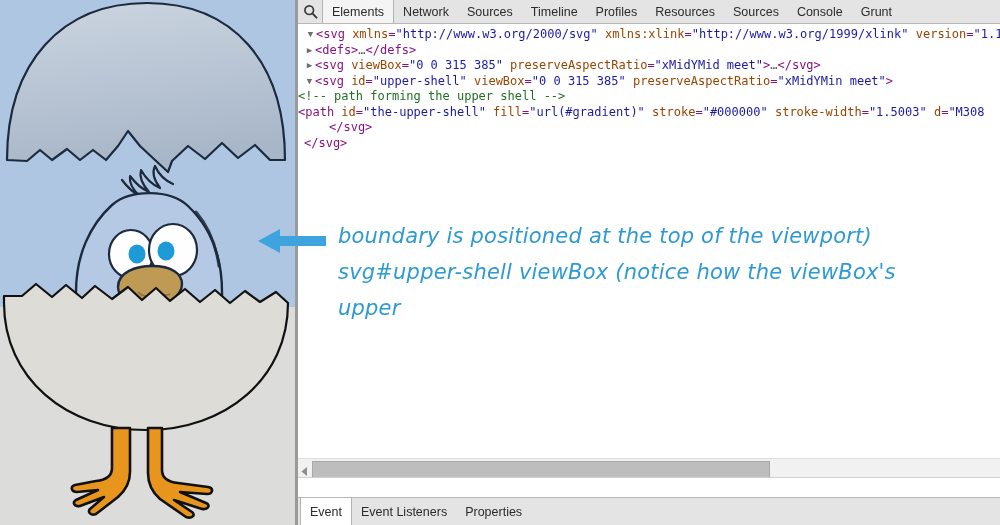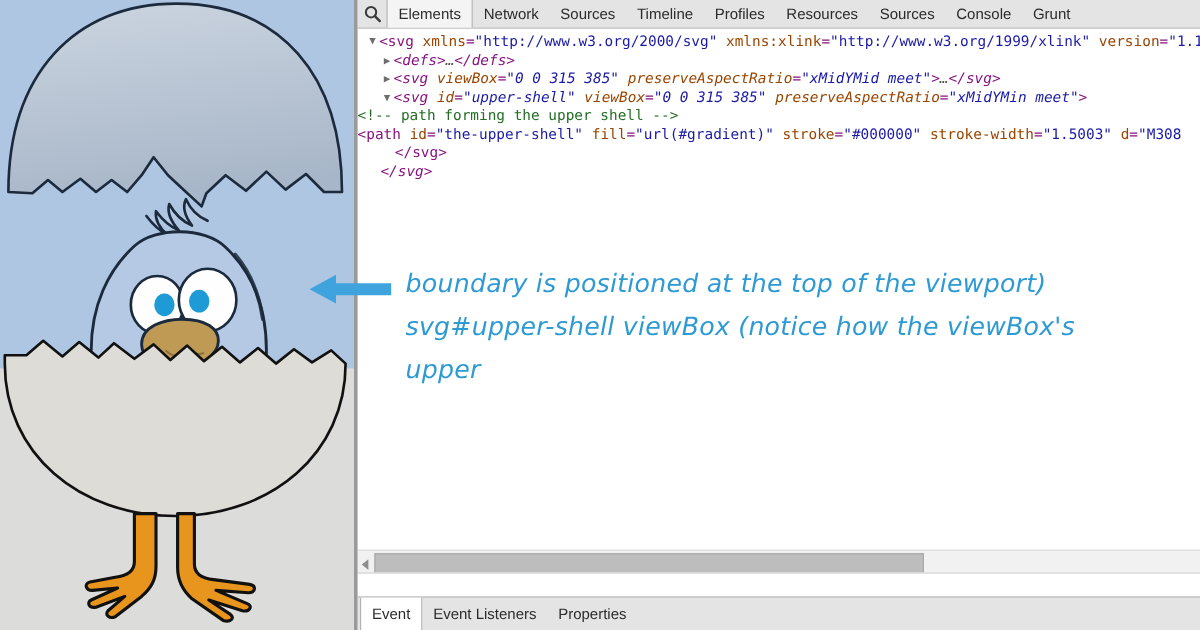--- a/index.html
+++ b/index.html
@@ -159,21 +159,21 @@
   }
   .tw {
     display: inline-block;
     width: 11px;
     color: #6e6e6e;
     font-size: 9px;
     text-align: center;
     vertical-align: 1px;
   }
   .ind1 { padding-left: 7px; }
-  .ind2 { padding-left: 19px; font-style: italic; }
+  .ind2 { padding-left: 6px; }
   .ind3 { padding-left: 31px; }
   .ind4 { }
   .tag  { color: #881280; }
   .attr { color: #994500; }
   .val  { color: #1a1aa6; }
   .punc { color: #881280; }
   .cmt  { color: #236e25; }
   .ell  { color: #555555; }
 
   #dt-hscroll {

